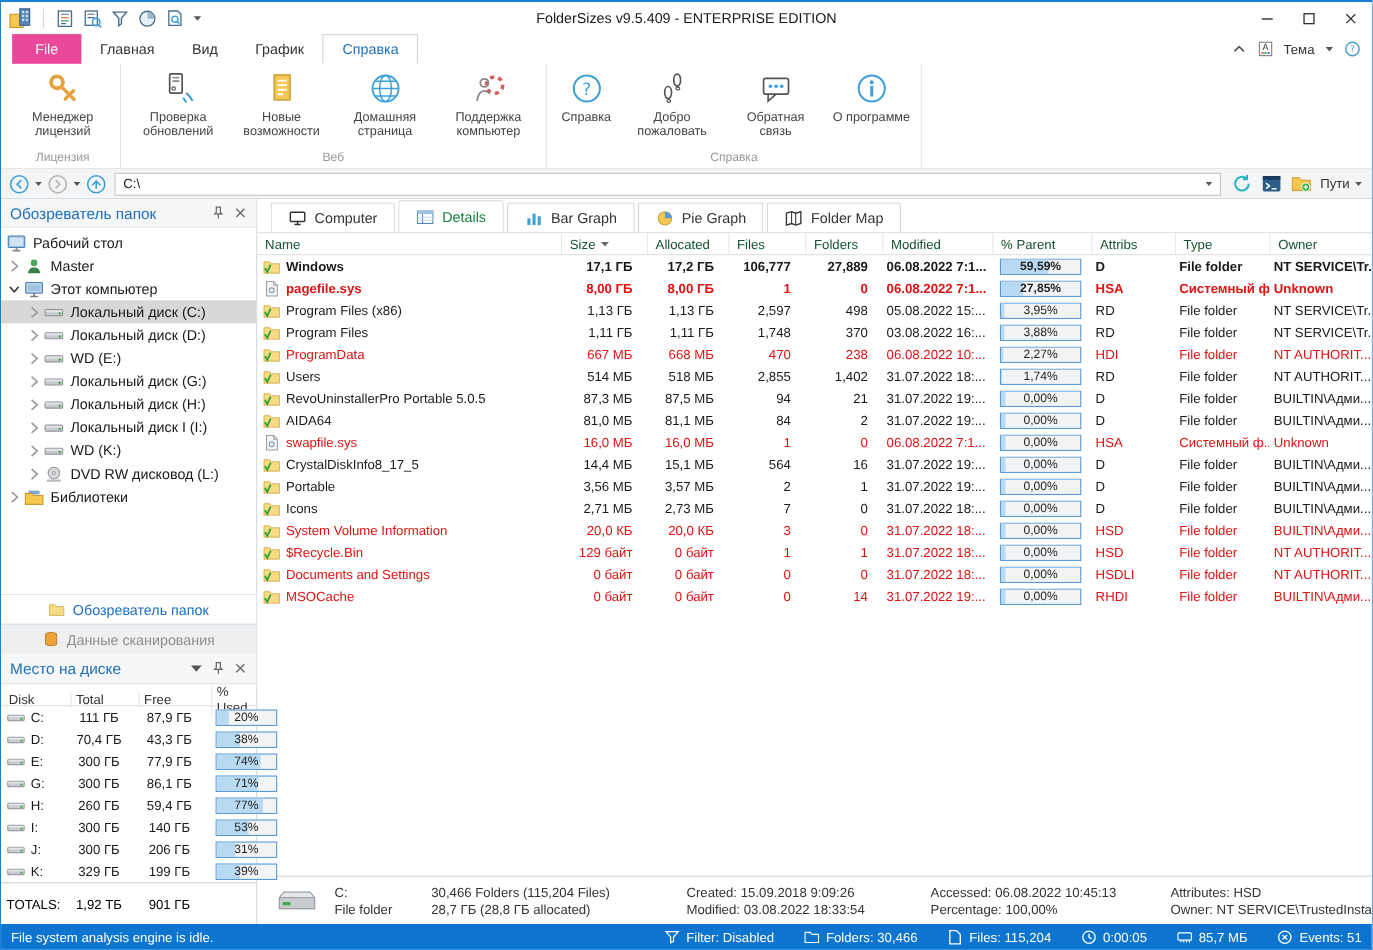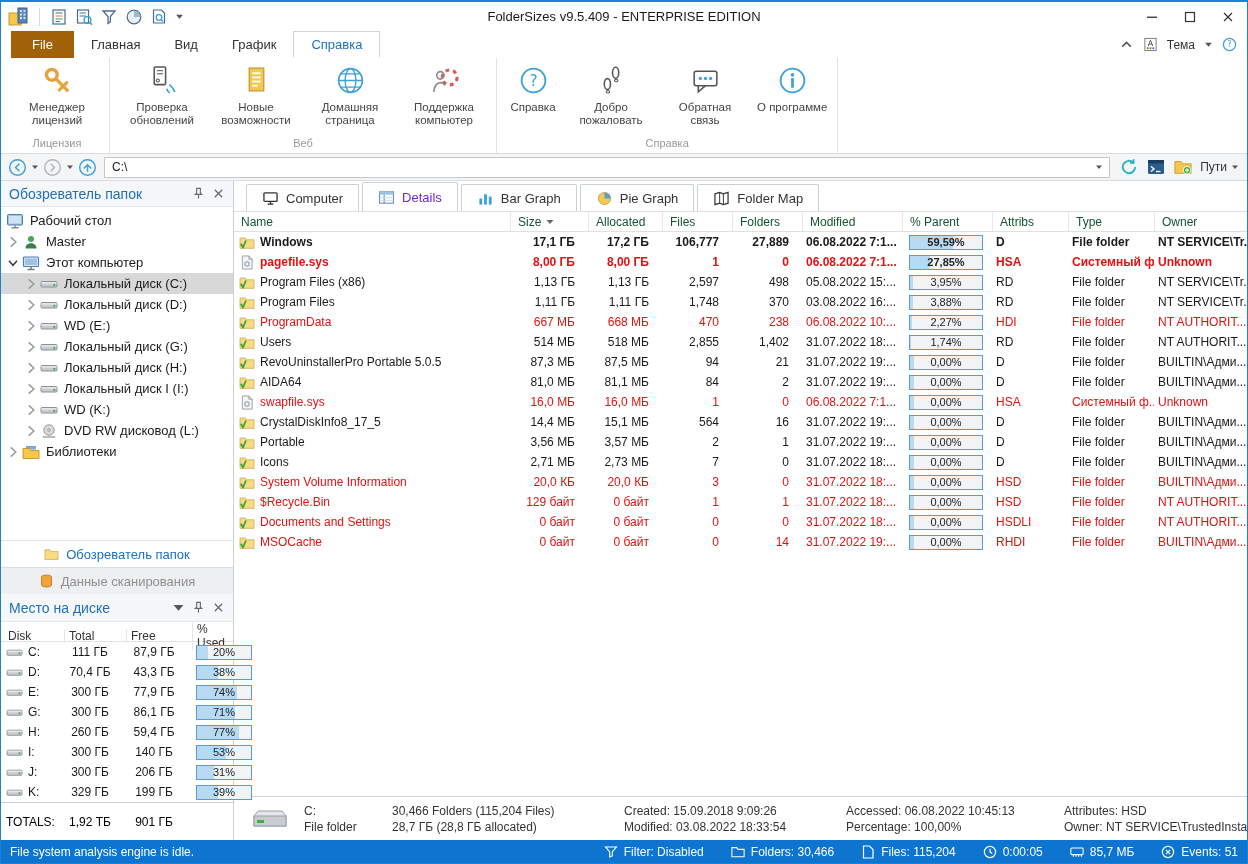--- a/index.html
+++ b/index.html
@@ -15,21 +15,21 @@
   .qat .icon.app{width:21px;height:21px}
   .qat-sep{width:1px;height:18px;background:#d8d8d8;margin:0 3px}
   .title{position:absolute;left:0;right:0;text-align:center;font-size:13px;color:#1a1a1a}
   .wincontrols{margin-left:auto;display:flex;z-index:2}
   .wc{width:38px;height:29px;display:flex;align-items:center;justify-content:center}
   .wc .icon{width:12px;height:12px}
 
   
   .tabrow{height:27px;display:flex;align-items:stretch;background:#fff;padding-left:10px;position:relative;flex:0 0 auto}
   .rtab{padding:0 17px;display:flex;align-items:center;font-size:13px;color:#333;cursor:default}
-  .rtab.file{background:#a16207;color:#fff;padding:12px 21px}
+  .rtab.file{background:#ec4899;color:#fff;padding:12px 21px}
   .rtab.active{border:1px solid #d5d5d5;border-bottom:1px solid #fff;color:#1e70bf;background:#fff}
   .tabrow-right{position:absolute;right:10px;top:0;height:27px;display:flex;align-items:center;gap:9px;color:#333;font-size:12px}
   .tabrow-right .icon{width:15px;height:15px}
   .tabrow-right .icon.small{width:9px;height:9px}
 
   
   .ribbon{height:96px;border-bottom:1px solid #dcdcdc;display:flex;background:#fff;padding-left:4px;flex:0 0 auto}
   .rgroup{display:flex;flex-direction:column;border-right:1px solid #e4e4e4;padding:2px 5px 0}
   .rbuttons{display:flex;flex:1;align-items:flex-start}
   .rbtn{min-width:62px;max-width:94px;display:flex;flex-direction:column;align-items:center;padding:2px 5px 0;cursor:default}
@@ -77,21 +77,21 @@
   .dbar .fill{position:absolute;left:0;top:0;bottom:0;background:#b7d9f2}
   .dbar .txt{position:absolute;inset:0;display:flex;align-items:center;justify-content:center;font-size:11px;color:#222}
   .totals{height:38px;border-top:1px solid #c9d0d6;display:grid;grid-template-columns:58px 62px 66px 1fr;align-items:center;font-size:12px;padding:0 5px;margin-top:auto;flex:0 0 auto}
   .totals .dnum{font-weight:normal}
 
   
   .main{flex:1;display:flex;flex-direction:column;min-width:0;background:#fff}
   .viewtabs{height:30px;display:flex;align-items:flex-end;padding-left:12px;flex:0 0 auto}
   .vtab{height:27px;display:flex;align-items:center;gap:7px;padding:0 15px;border:1px solid #c9d0d6;border-bottom:none;margin-right:3px;font-size:13px;color:#333;border-radius:2px 2px 0 0;background:#fff;cursor:default}
   .vtab .icon{width:17px;height:15px}
-  .vtab.active{color:#6d28d9;height:29px}
+  .vtab.active{color:#15803d;height:29px}
 
   .dtable{flex:1;display:flex;flex-direction:column;min-height:0;font-size:12px}
   .thead{display:grid;grid-template-columns:276px 78px 74px 70px 70px 100px 90px 76px 86px 1fr;height:21px;align-items:center;border-top:1px solid #e0e0e0;border-bottom:1px solid #e0e0e0;color:#14532d;flex:0 0 auto}
   .th{padding-left:7px;height:100%;display:flex;align-items:center;gap:5px;border-left:1px solid #e8e8e8;overflow:hidden;white-space:nowrap}
   .th:first-child{border-left:none}
   .th .icon{width:8px;height:6px}
   .trows{flex:1;overflow:hidden}
   .trow{display:grid;grid-template-columns:276px 78px 74px 70px 70px 100px 90px 76px 86px 1fr;height:20px;align-items:center;color:#1a1a1a;cursor:default}
   .td{overflow:hidden;white-space:nowrap}
   .name-cell{display:flex;align-items:center;gap:5px;padding-left:5px}

